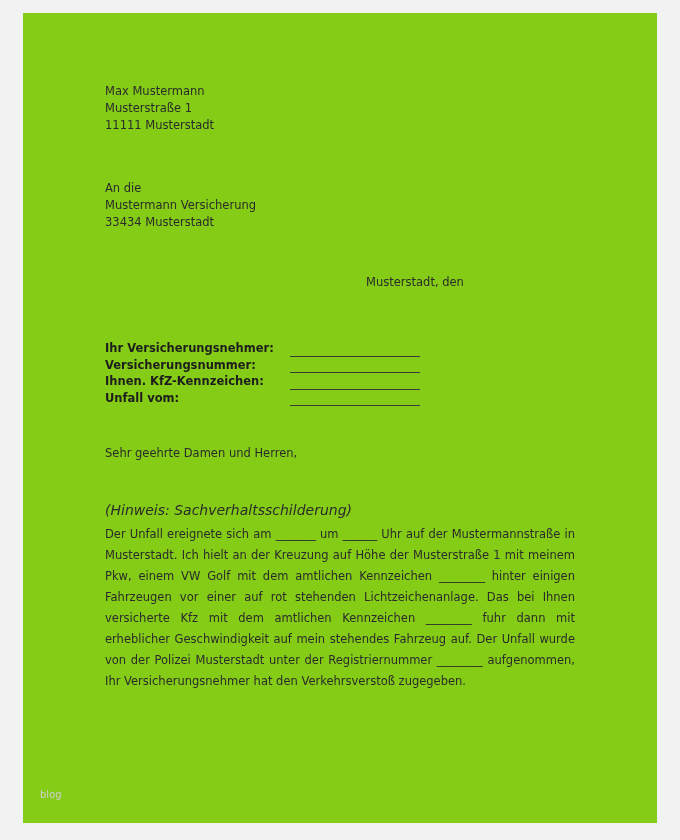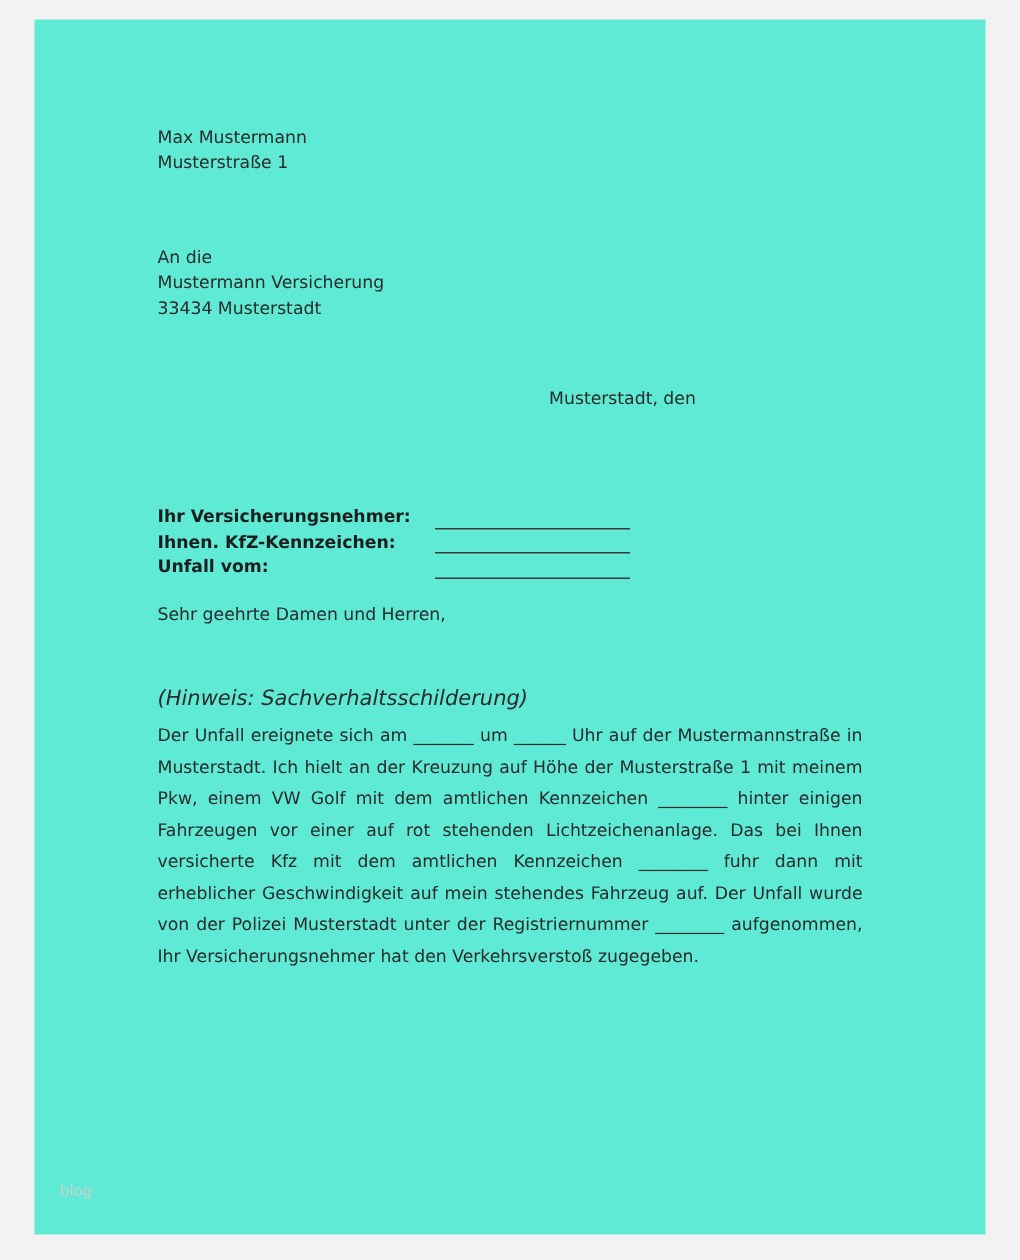--- a/index.html
+++ b/index.html
@@ -12,21 +12,21 @@
     background: #f2f2f2;
     font-family: "DejaVu Sans", sans-serif;
     overflow: hidden;
   }
   .page {
     position: absolute;
     left: 23px;
     top: 13px;
     width: 634px;
     height: 810px;
-    background: #5eead4;
+    background: #84cc16;
     box-sizing: border-box;
   }
   .content {
     position: absolute;
     left: 82px;
     top: 70px;
     width: 470px;
   }
   .sender {
     font-size: 11.5px;
@@ -40,41 +40,41 @@
     color: #2b2b2b;
   }
   .dateline {
     margin-top: 44px;
     text-align: center;
     padding-left: 150px;
     font-size: 11.5px;
     color: #2b2b2b;
   }
   .ref-block {
-    margin-top: 64px;
+    margin-top: 51px;
     font-size: 11.5px;
     font-weight: bold;
     color: #1d1d1d;
     line-height: 16.5px;
   }
   .ref-row {
     display: flex;
     align-items: flex-end;
   }
   .ref-label {
     width: 185px;
     flex: 0 0 185px;
   }
   .ref-line {
     flex: 0 0 130px;
     border-bottom: 1px solid #3a3a3a;
     height: 12px;
   }
   .salutation {
-    margin-top: 16px;
+    margin-top: 40px;
     font-size: 11.5px;
     color: #2b2b2b;
   }
   .para {
     margin-top: 22px;
     font-size: 11.5px;
     line-height: 25px;
     color: #2b2b2b;
     text-align: justify;
   }
@@ -108,33 +108,38 @@
 </head>
 <body>
 
 <div class="page">
 
   <div class="content">
 
     <div class="sender">
       <div>Max Mustermann</div>
       <div>Musterstraße 1</div>
+      <div>11111 Musterstadt</div>
     </div>
 
     <div class="recipient">
       <div>An die</div>
       <div>Mustermann Versicherung</div>
       <div>33434 Musterstadt</div>
     </div>
 
     <div class="dateline">Musterstadt, den</div>
 
     <div class="ref-block">
       <div class="ref-row">
         <span class="ref-label">Ihr Versicherungsnehmer:</span>
+        <span class="ref-line"></span>
+      </div>
+      <div class="ref-row">
+        <span class="ref-label">Versicherungsnummer:</span>
         <span class="ref-line"></span>
       </div>
       <div class="ref-row">
         <span class="ref-label">Ihnen. KfZ-Kennzeichen:</span>
         <span class="ref-line"></span>
       </div>
       <div class="ref-row">
         <span class="ref-label">Unfall vom:</span>
         <span class="ref-line"></span>
       </div>

